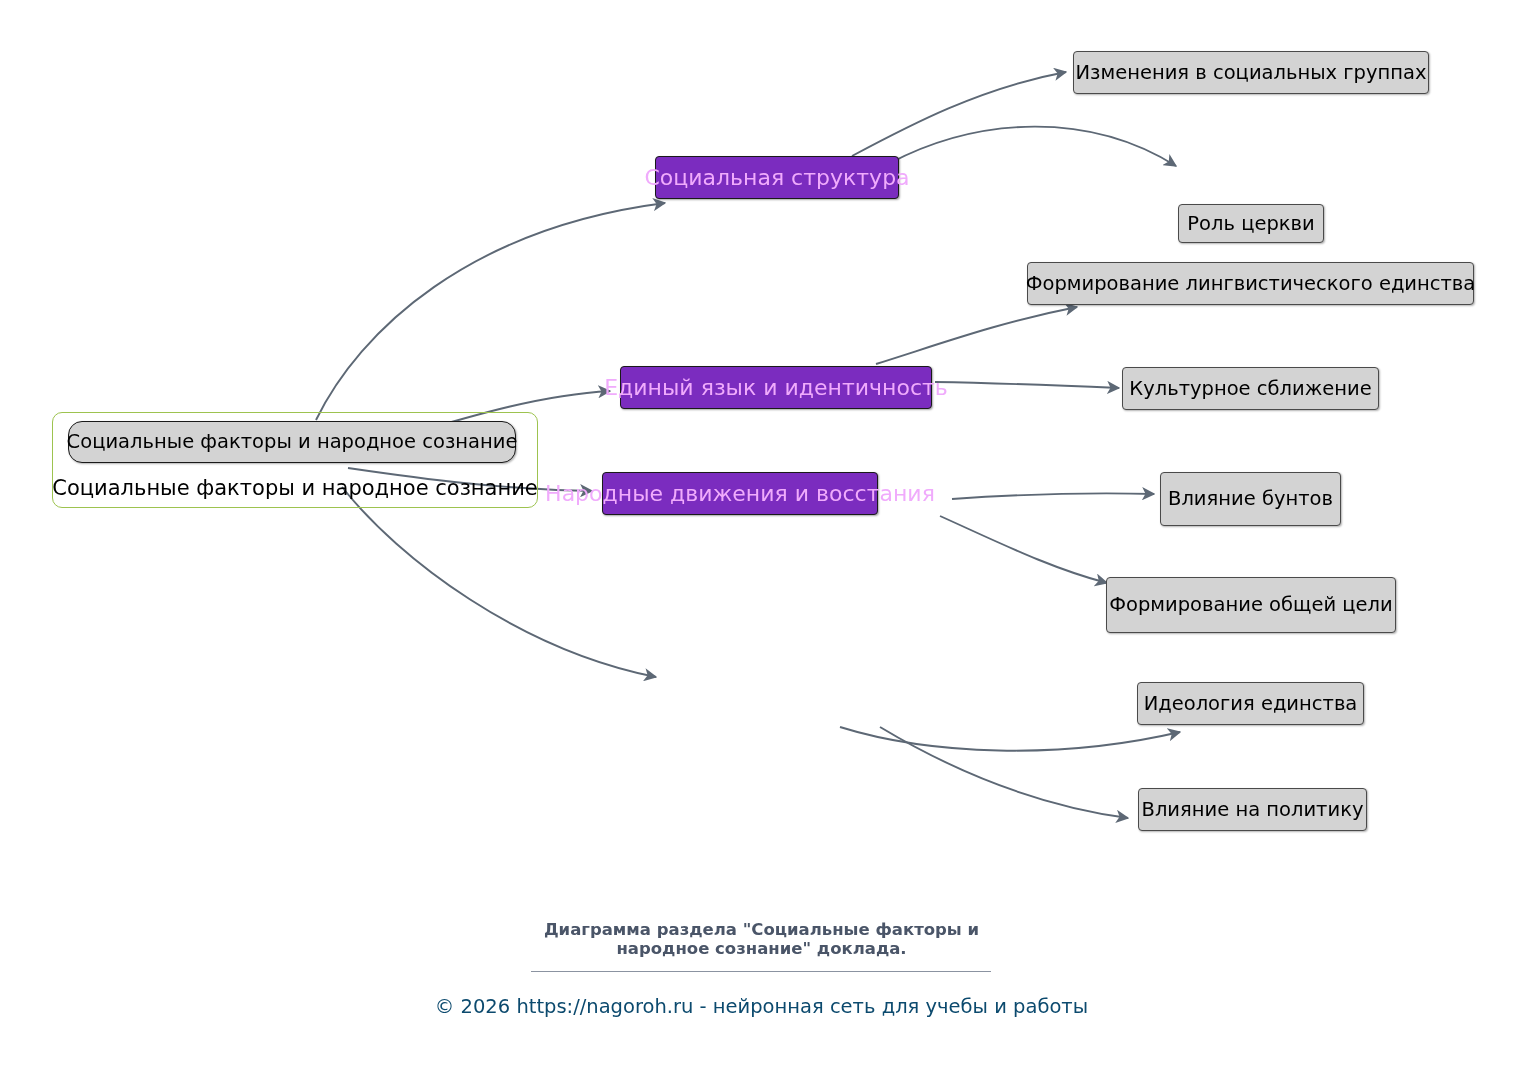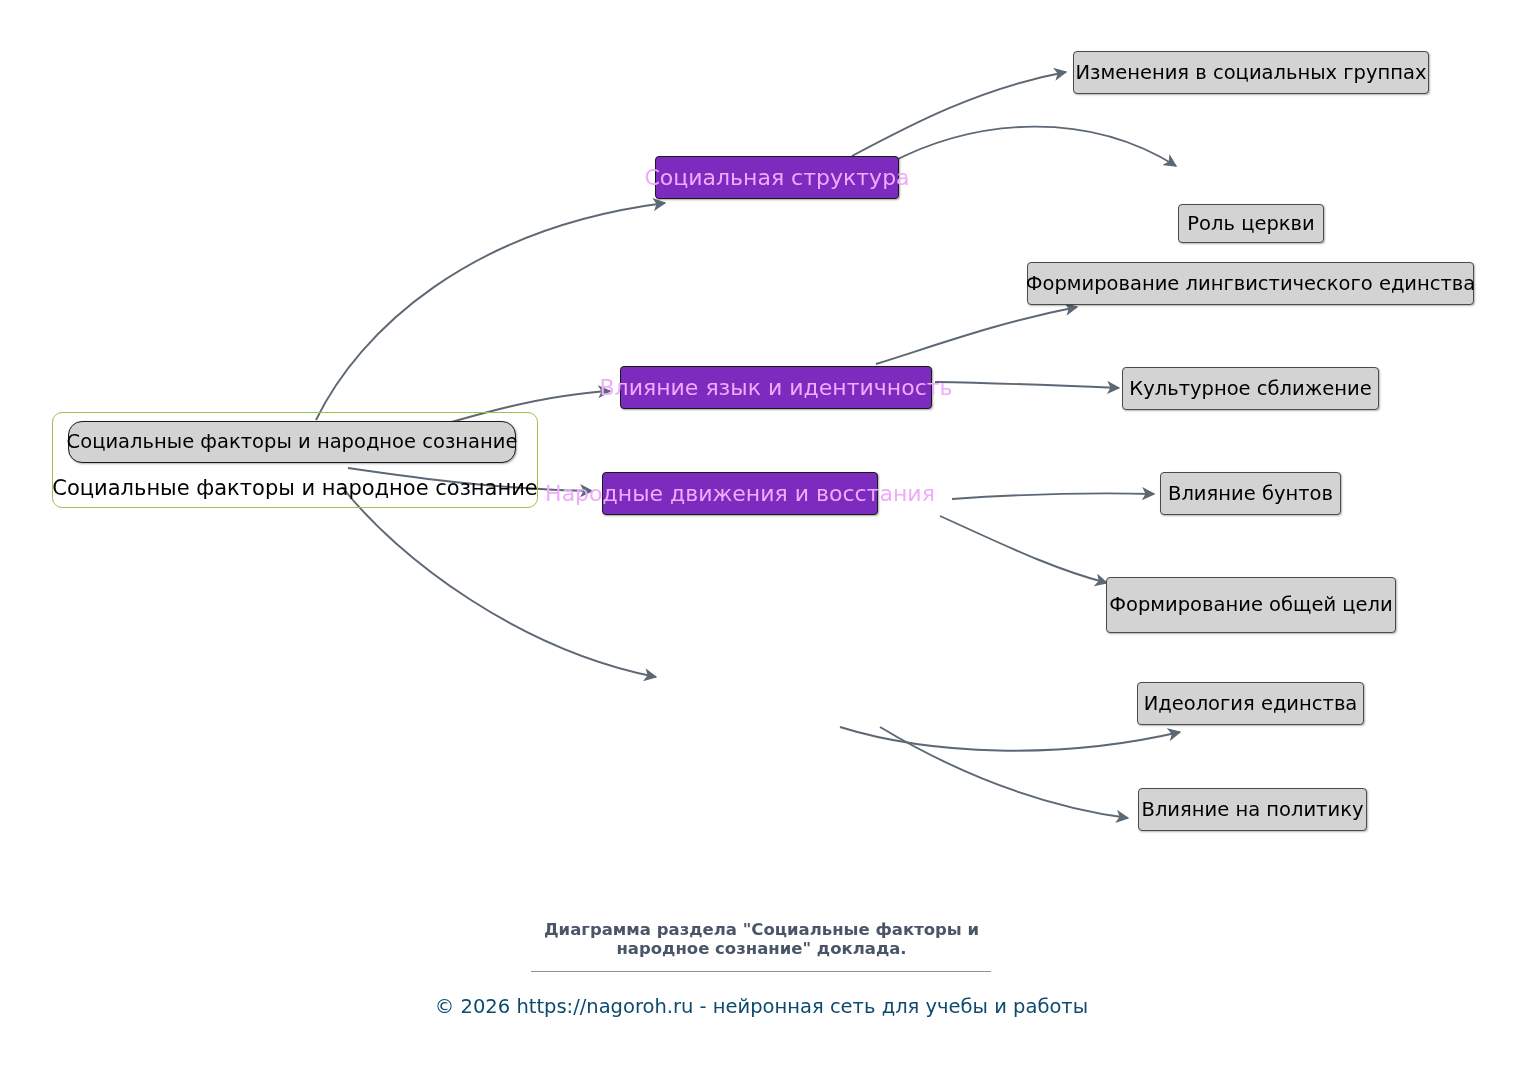--- a/index.html
+++ b/index.html
@@ -144,34 +144,34 @@
     </g>
   </svg>
 
   <div class="root-cluster" style="left:52px; top:412px; width:486px; height:96px;">
   </div>
   <div class="root-inner" style="left:68px; top:421px; width:448px; height:42px;">Социальные факторы и народное сознание</div>
   <div class="root-caption" style="left:52px; top:472px; width:486px; height:32px;">Социальные факторы и народное сознание</div>
 
   <div class="node node-branch" style="left:655px; top:156px; width:244px; height:43px;">Социальная структура</div>
 
-  <div class="node node-branch" style="left:620px; top:366px; width:312px; height:43px;">Влияние язык и идентичность</div>
+  <div class="node node-branch" style="left:620px; top:366px; width:312px; height:43px;">Единый язык и идентичность</div>
 
   <div class="node node-branch" style="left:602px; top:472px; width:276px; height:43px;">Народные движения и восстания</div>
 
 
   <div class="node node-leaf" style="left:1073px; top:51px; width:356px; height:43px;">Изменения в социальных группах</div>
 
   <div class="node node-leaf" style="left:1178px; top:156px; width:146px; height:39px;margin-top:48px;">Роль церкви</div>
 
   <div class="node node-leaf" style="left:1027px; top:262px; width:447px; height:43px;">Формирование лингвистического единства</div>
 
   <div class="node node-leaf" style="left:1122px; top:367px; width:257px; height:43px;">Культурное сближение</div>
 
-  <div class="node node-leaf" style="left:1160px; top:472px; width:181px; height:43px;">Влияние бунтов</div>
+  <div class="node node-leaf" style="left:1160px; top:472px; width:181px; height:54px;">Влияние бунтов</div>
 
   <div class="node node-leaf" style="left:1106px; top:577px; width:290px; height:56px;">Формирование общей цели</div>
 
   <div class="node node-leaf" style="left:1137px; top:682px; width:227px; height:43px;">Идеология единства</div>
 
   <div class="node node-leaf" style="left:1138px; top:788px; width:229px; height:43px;">Влияние на политику</div>
 
   <div class="footer-caption" style="top:919px;">Диаграмма раздела "Социальные факторы и</div>
   <div class="footer-caption" style="top:938px;">народное сознание" доклада.</div>
   <div class="footer-rule" style="left:531px; top:971px; width:460px;"></div>

